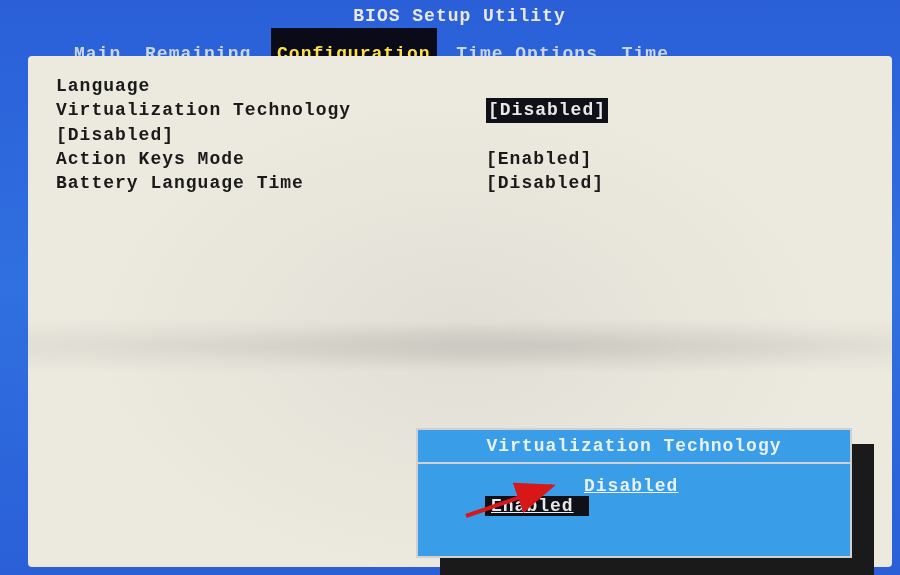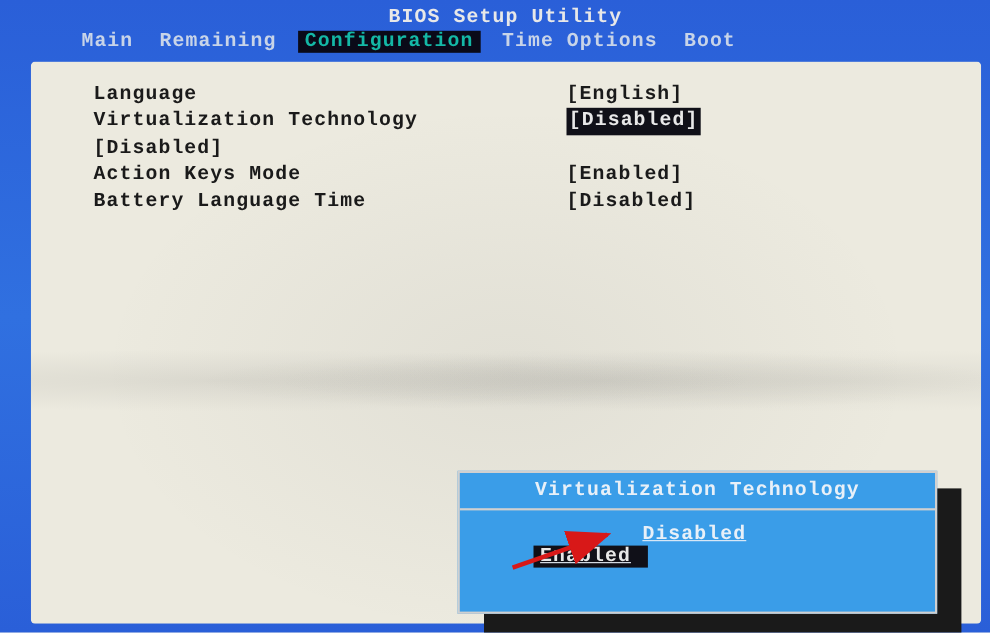--- a/index.html
+++ b/index.html
@@ -26,40 +26,39 @@
     letter-spacing: 1px;
   }
   .menu-item {
     display: inline-block;
     margin-right: 4px;
     padding: 0 4px;
     text-align: center;
   }
   .menu-item.active {
     background: #0a0a18;
-    color: #14b8a6;
-    padding: 0 6px;
+    color: #fde047;
+    padding: 16px 6px;
   }
   .panel {
     position: absolute;
     left: 28px;
     right: 8px;
     top: 56px;
     bottom: 8px;
     background: #eceadf;
     background-image: radial-gradient(ellipse at 50% 55%, rgba(100,100,100,0.08) 0%, transparent 60%);
     border-radius: 4px;
     padding: 18px 28px;
     color: #1a1a1a;
     letter-spacing: 1px;
   }
   .setting-row {
     display: flex;
     line-height: 1.35;
-    margin-left: 29px;
   }
   .setting-label {
     width: 430px;
   }
   .setting-value {
   }
   .setting-value.highlighted {
     background: #101018;
     color: #e8e8e8;
     padding: 0 2px;
@@ -131,29 +130,28 @@
 
 <div class="header">
   <span>BIOS Setup Utility</span>
 </div>
 
 <div class="menu-bar">
   <span class="menu-item">Main</span>
   <span class="menu-item">Remaining</span>
   <span class="menu-item active">Configuration</span>
   <span class="menu-item">Time Options</span>
-  <span class="menu-item">Boot</span>
+  <span class="menu-item">Time</span>
 </div>
 
 <div class="panel">
   <div class="smudge"></div>
 
   <div class="setting-row">
     <span class="setting-label">Language</span>
-    <span class="setting-value">[English]</span>
   </div>
   <div class="setting-row">
     <span class="setting-label">Virtualization Technology</span>
     <span class="setting-value highlighted">[Disabled]</span>
   </div>
   <div class="setting-row">
     <span class="setting-value">[Disabled]</span>
   </div>
   <div class="setting-row">
     <span class="setting-label">Action Keys Mode</span>

